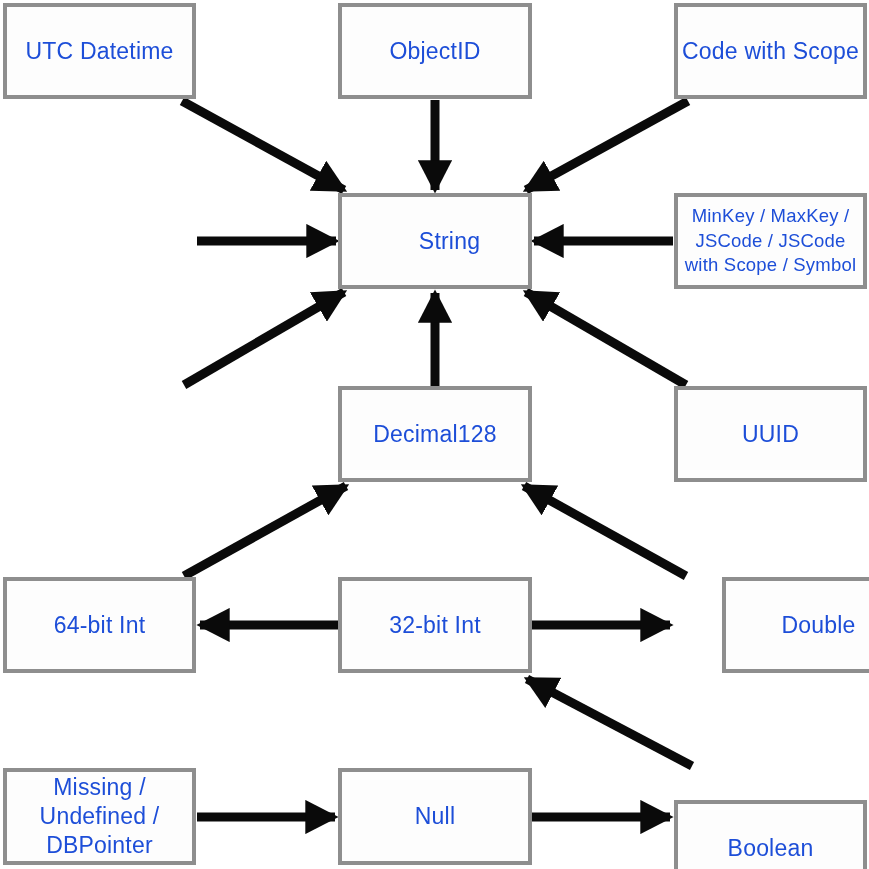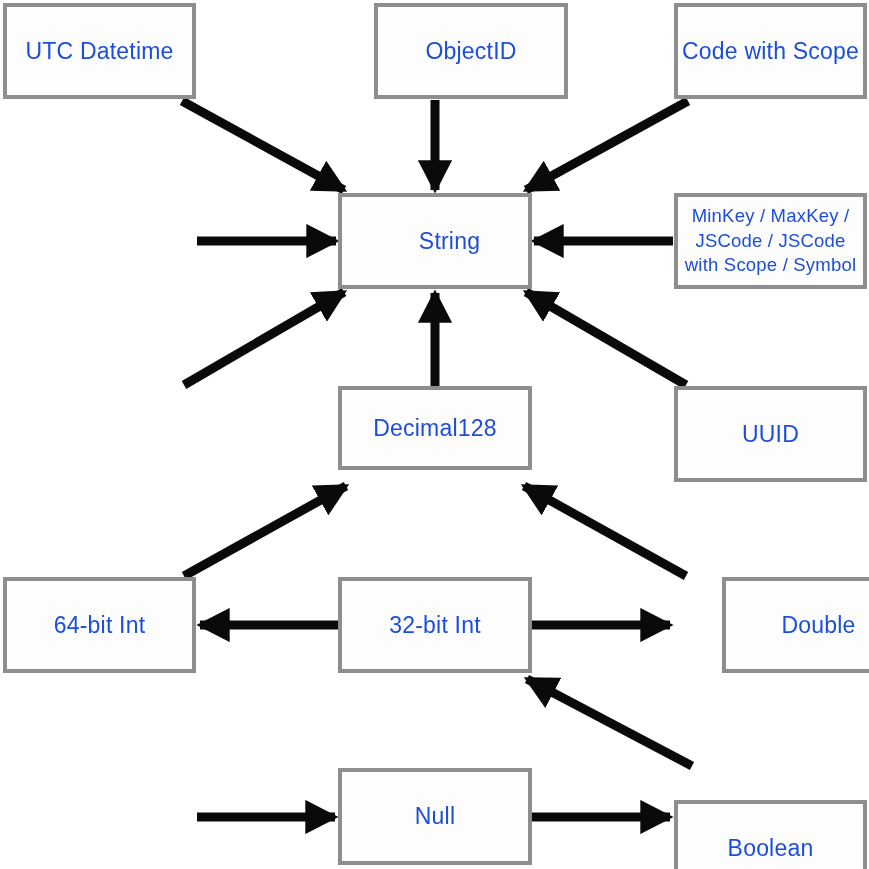--- a/index.html
+++ b/index.html
@@ -70,40 +70,43 @@
         <line x1="339" y1="625" x2="200" y2="625" stroke="#0a0a0a" stroke-width="9" marker-end="url(#arrowhead)"></line>
         <line x1="531" y1="625" x2="670" y2="625" stroke="#0a0a0a" stroke-width="9" marker-end="url(#arrowhead)"></line>
         <line x1="692" y1="766" x2="527" y2="679" stroke="#0a0a0a" stroke-width="9" marker-end="url(#arrowhead)"></line>
         <line x1="197" y1="817" x2="335" y2="817" stroke="#0a0a0a" stroke-width="9" marker-end="url(#arrowhead)"></line>
         <line x1="531" y1="817" x2="670" y2="817" stroke="#0a0a0a" stroke-width="9" marker-end="url(#arrowhead)"></line>
       </g>
   </svg>
 
   <div class="node" style="left:3px; top:3px; width:193px; height:96px;">UTC Datetime</div>
 
-  <div class="node" style="left:338px; top:3px; width:194px; height:96px;margin-left:36px;">ObjectID</div>
+  <div class="node" style="left:338px; top:3px; width:194px; height:96px;">ObjectID</div>
 
   <div class="node" style="left:674px; top:3px; width:193px; height:96px;">Code with Scope</div>
 
 
   <div class="node" style="left:338px; top:193px; width:194px; height:96px;padding-left:33px;">String</div>
 
   <div class="node small" style="left:674px; top:193px; width:193px; height:96px;">MinKey / MaxKey /
 JSCode / JSCode
 with Scope / Symbol</div>
 
 
-  <div class="node" style="left:338px; top:386px; width:194px; height:84px;">Decimal128</div>
+  <div class="node" style="left:338px; top:386px; width:194px; height:96px;">Decimal128</div>
 
   <div class="node" style="left:674px; top:386px; width:193px; height:96px;">UUID</div>
 
   <div class="node" style="left:3px; top:577px; width:193px; height:96px;">64-bit Int</div>
 
   <div class="node" style="left:338px; top:577px; width:194px; height:96px;">32-bit Int</div>
 
   <div class="node" style="left:674px; top:577px; width:193px; height:96px;margin-left:48px;">Double</div>
 
+  <div class="node" style="left:3px; top:768px; width:193px; height:97px;">Missing /
+Undefined /
+DBPointer</div>
 
   <div class="node" style="left:338px; top:768px; width:194px; height:97px;">Null</div>
 
   <div class="node" style="left:674px; top:768px; width:193px; height:97px;margin-top:32px;">Boolean</div>
 
 </div>
 
 </body></html>

